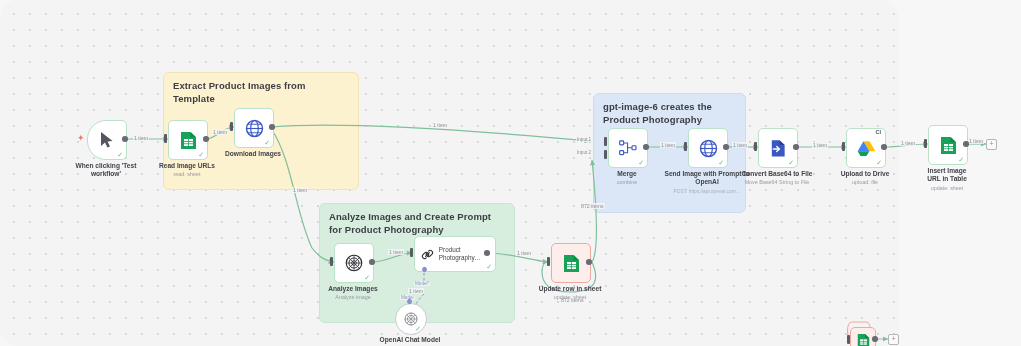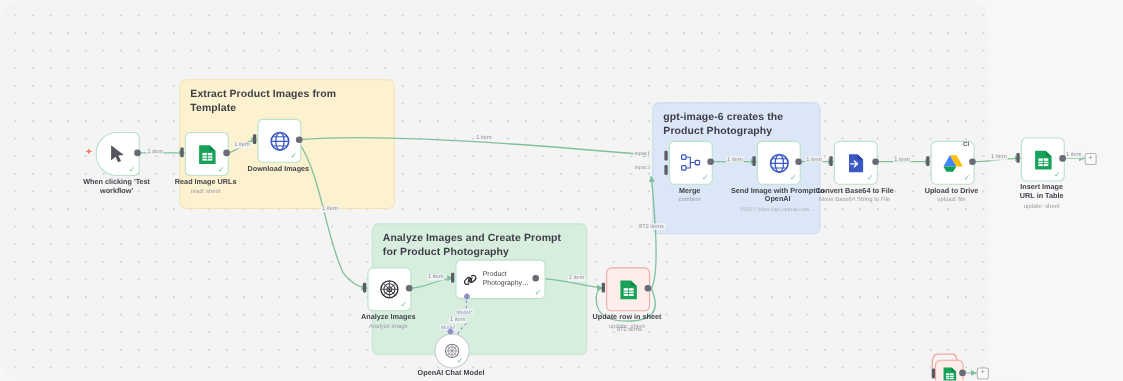--- a/index.html
+++ b/index.html
@@ -77,21 +77,21 @@
 <div id="canvas">
 
   <div class="sticky" id="note-yellow" style="left:163px;top:72px;width:196px;height:118px;">
     <div class="sticky-title">Extract Product Images from Template</div>
   </div>
 
   <div class="sticky" id="note-blue" style="left:593px;top:93px;width:153px;height:120px;">
     <div class="sticky-title">gpt-image-6 creates the Product Photography</div>
   </div>
 
-  <div class="sticky" id="note-green" style="left:338px;top:203px;width:196px;height:120px;">
+  <div class="sticky" id="note-green" style="left:319px;top:203px;width:196px;height:120px;">
     <div class="sticky-title">Analyze Images and Create Prompt for Product Photography</div>
   </div>
 
   <svg id="edges">
     <defs>
       <marker id="ar" viewBox="0 0 8 8" refX="6" refY="4" markerWidth="6" markerHeight="6" orient="auto">
         <path d="M0,1 L6,4 L0,7 z" fill="#7fbf9b"></path>
       </marker>
     </defs>
     <g fill="none" stroke="#7fbf9b" stroke-width="1.2" marker-end="url(#ar)">

